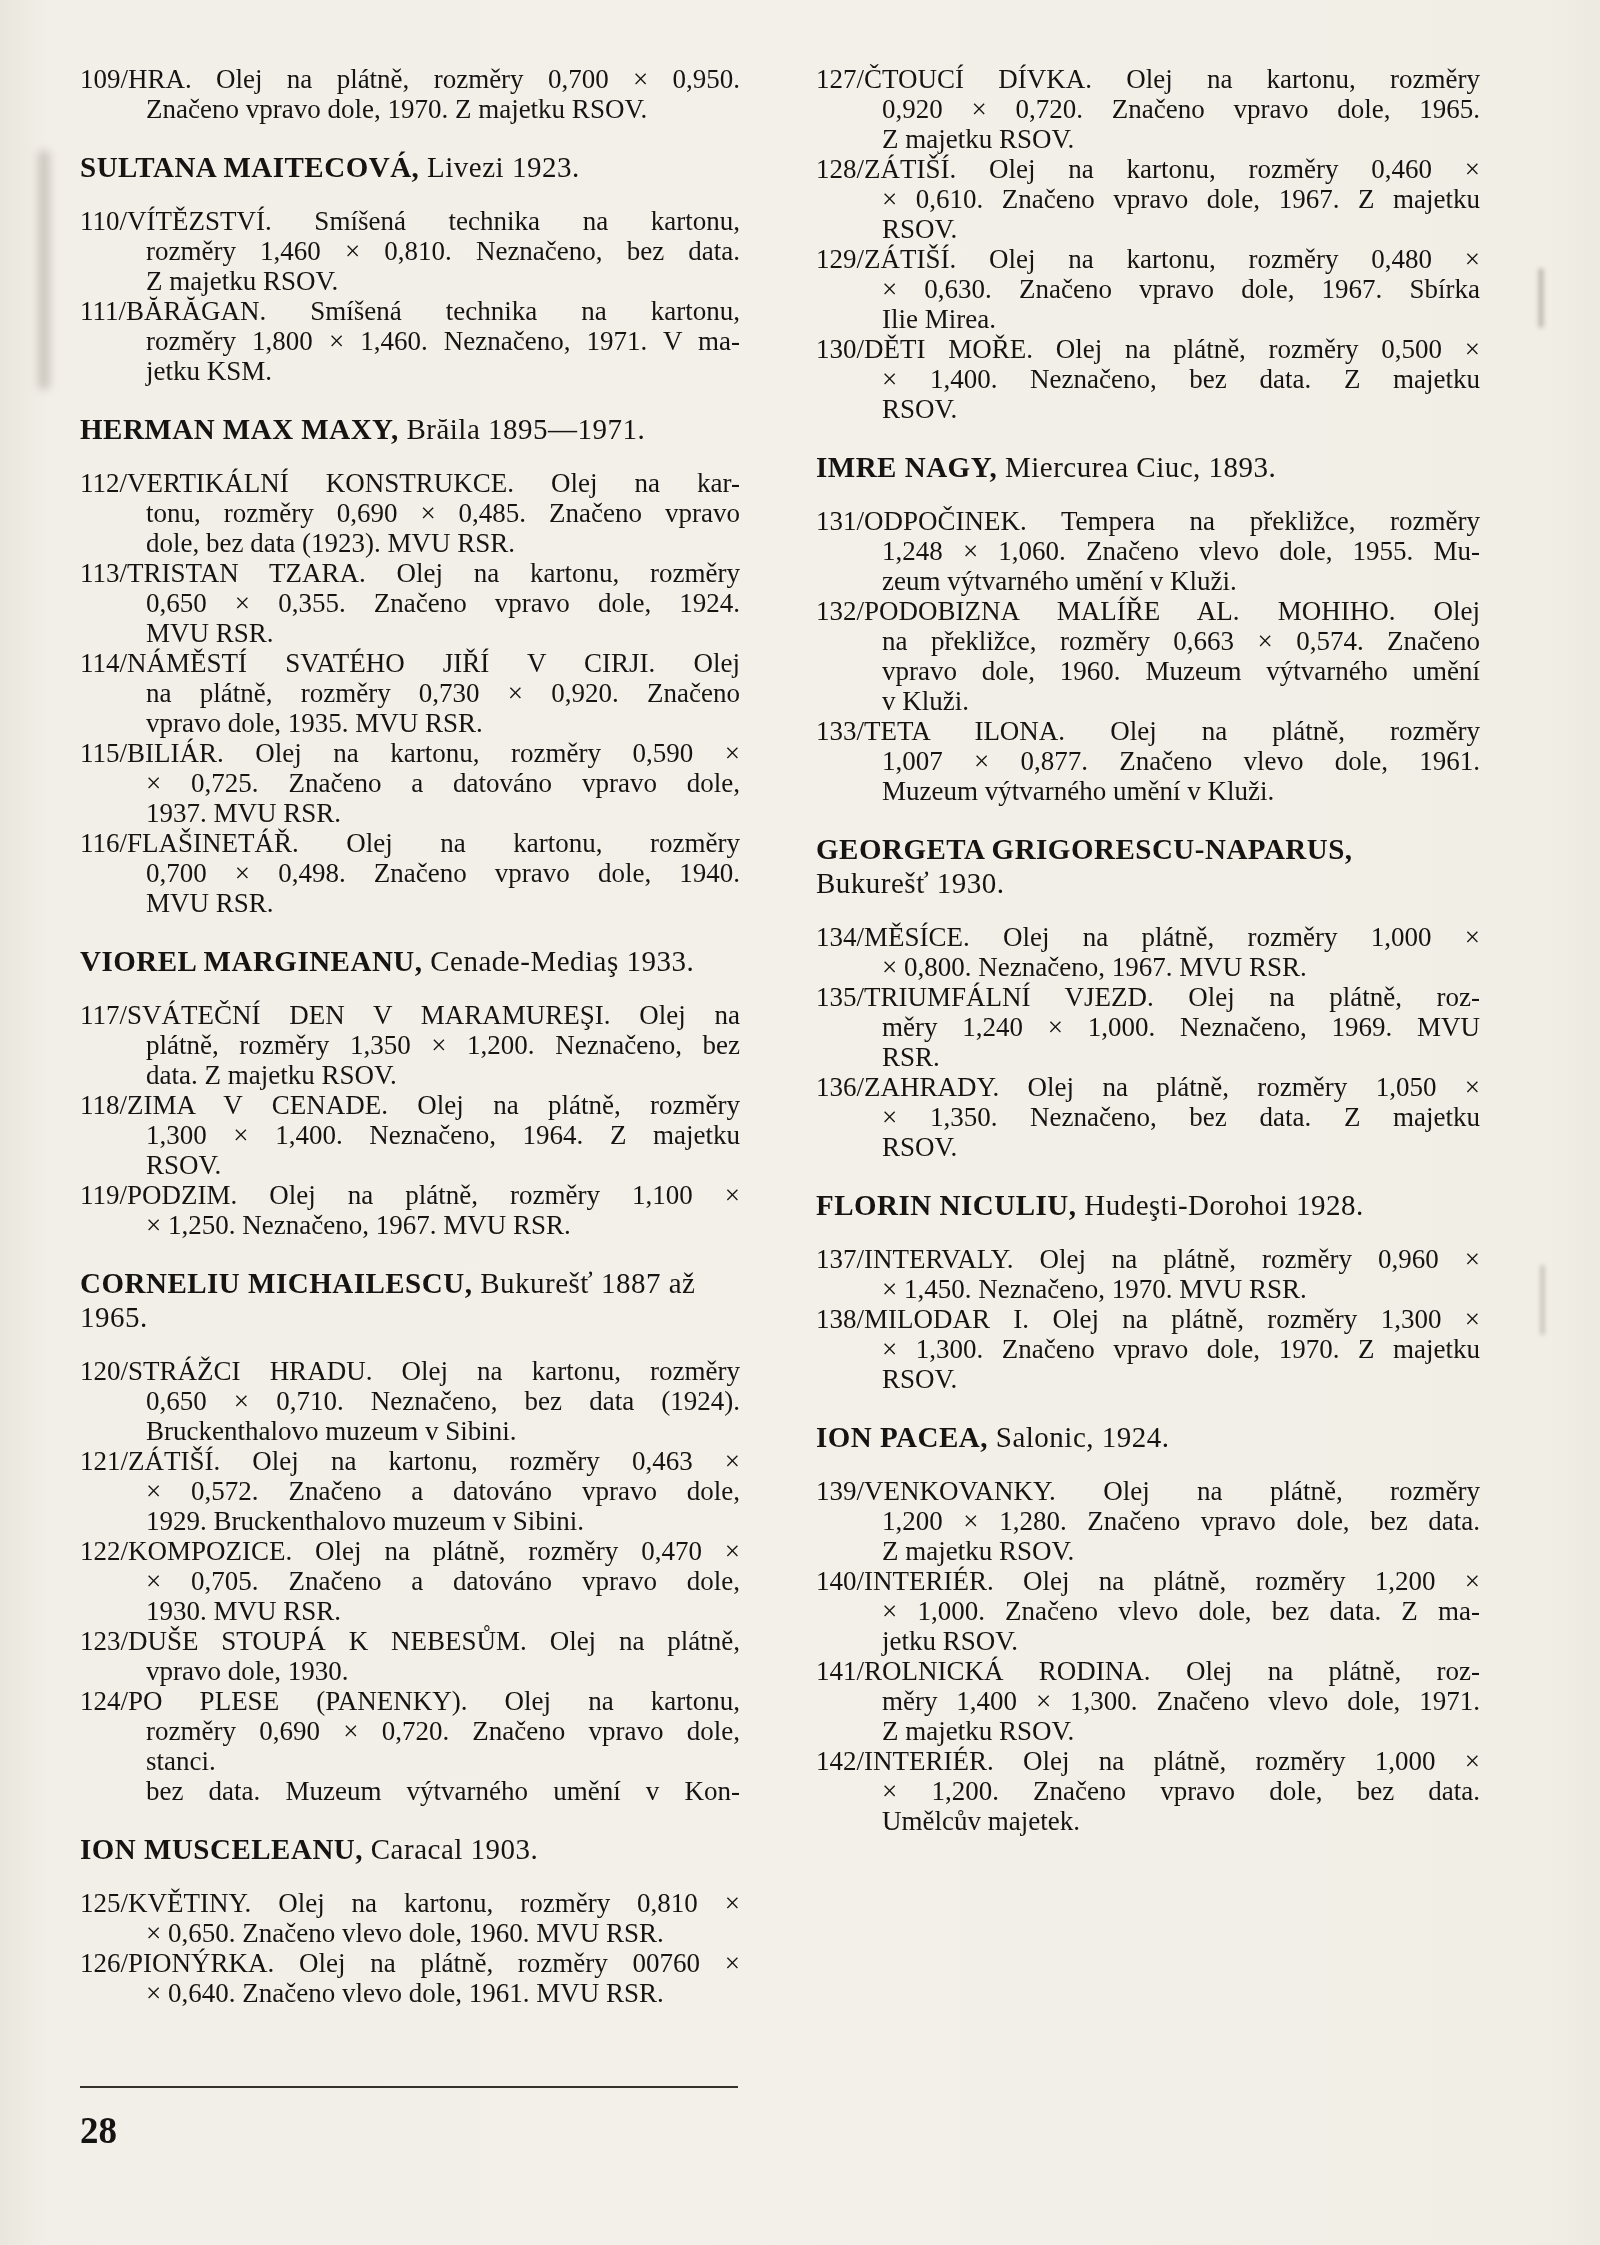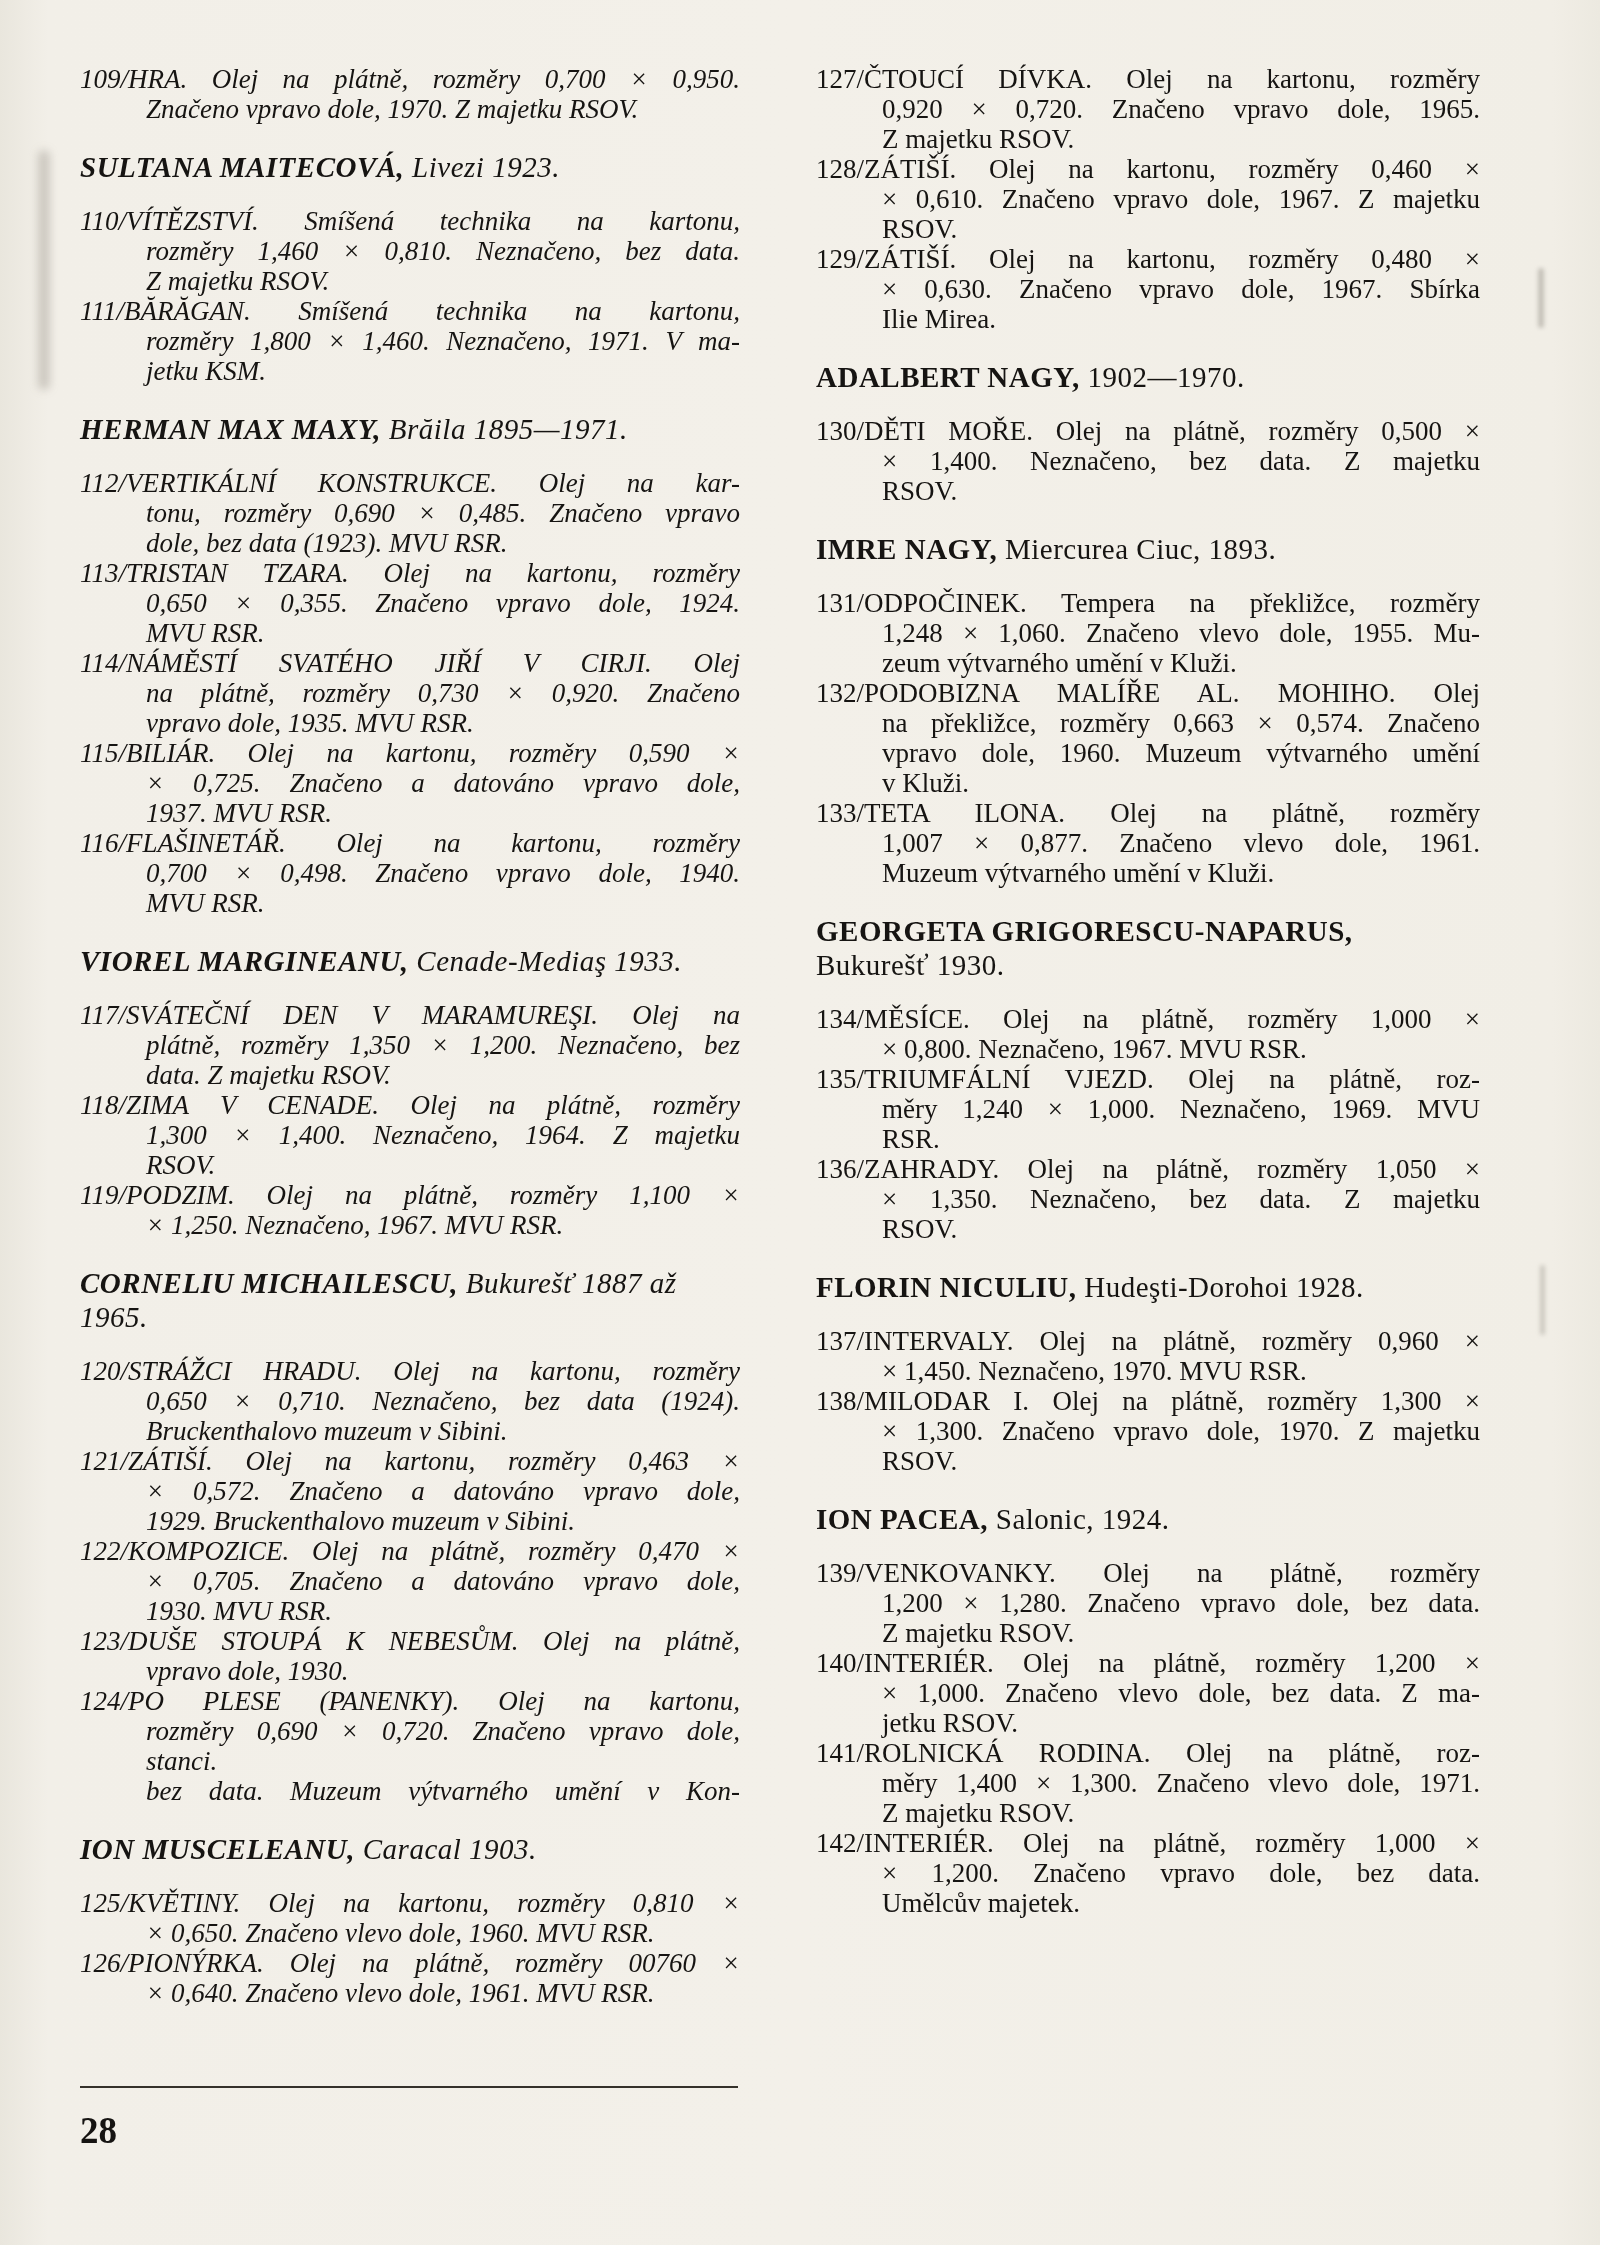--- a/index.html
+++ b/index.html
@@ -16,21 +16,21 @@
     color:#161412;
     overflow:hidden;
   }
   .col{
     position:absolute;
     top:64px;
     font-size:27px;
     line-height:30px;
     text-rendering:optimizeLegibility;
   }
-  #col-left{left:80px;width:660px;font-style:italic;}
+  #col-left{left:80px;width:660px;}
   #col-right{left:816px;width:664px;font-family:Liberation Serif, serif;}
   .block.entry{margin:0;}
   .line{min-height:30px;}
   .line.just{
     text-align:justify;
     text-align-last:justify;
     text-justify:inter-word;
   }
   .line.cont{padding-left:66px;}
   .block.artist{
@@ -200,23 +200,20 @@
       <div class="block entry">
         <div class="line just">128/ZÁTIŠÍ. Olej na kartonu, rozměry 0,460 ×</div>
         <div class="line cont just">× 0,610. Značeno vpravo dole, 1967. Z majetku</div>
         <div class="line cont">RSOV.</div>
       </div>
       <div class="block entry">
         <div class="line just">129/ZÁTIŠÍ. Olej na kartonu, rozměry 0,480 ×</div>
         <div class="line cont just">× 0,630. Značeno vpravo dole, 1967. Sbírka</div>
         <div class="line cont">Ilie Mirea.</div>
       </div>
-      <div class="block artist">
-        <div class="hline"><span class="bold">ADALBERT NAGY,</span><span> 1902—1970.</span></div>
-      </div>
       <div class="block entry">
         <div class="line just">130/DĚTI MOŘE. Olej na plátně, rozměry 0,500 ×</div>
         <div class="line cont just">× 1,400. Neznačeno, bez data. Z majetku</div>
         <div class="line cont">RSOV.</div>
       </div>
       <div class="block artist">
         <div class="hline"><span class="bold">IMRE NAGY,</span><span> Miercurea Ciuc, 1893.</span></div>
       </div>
       <div class="block entry">
         <div class="line just">131/ODPOČINEK. Tempera na překližce, rozměry</div>

